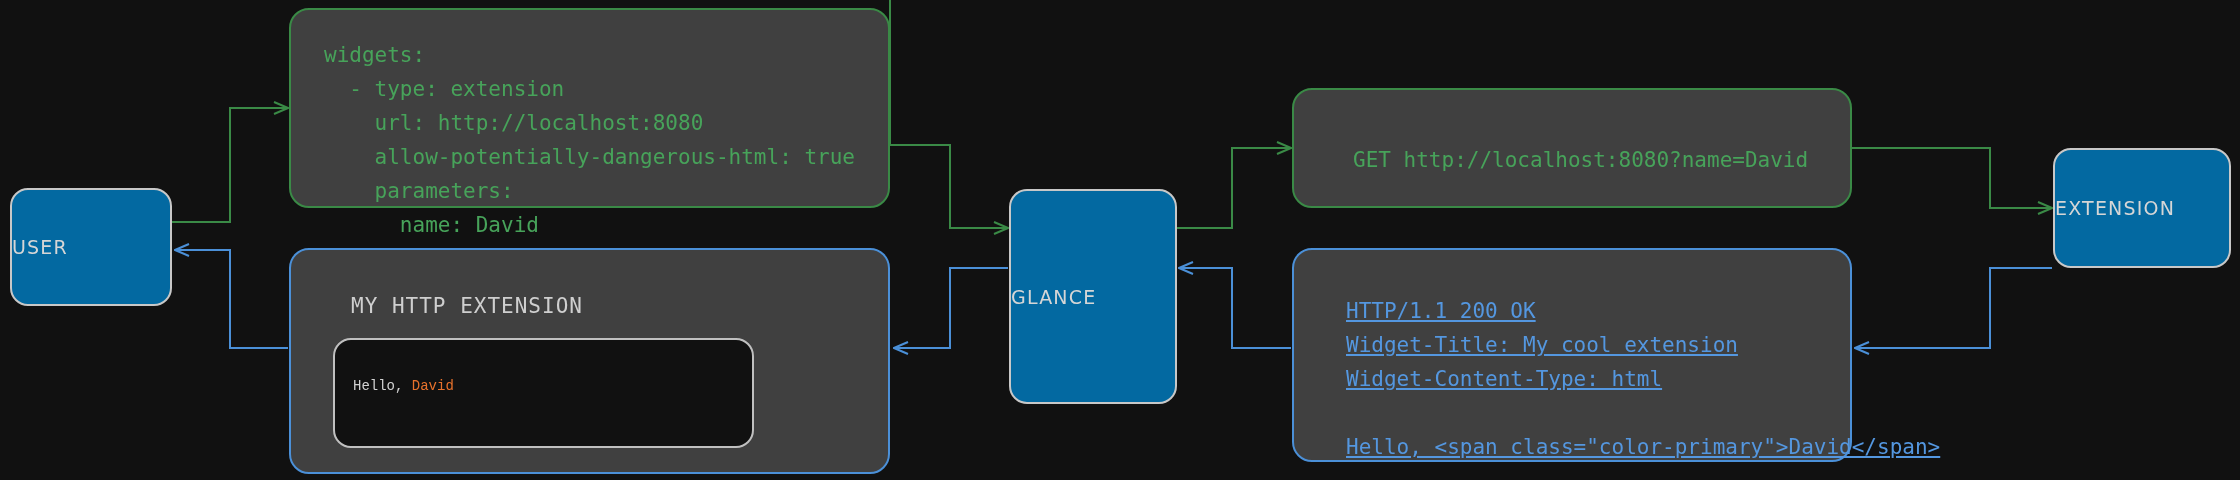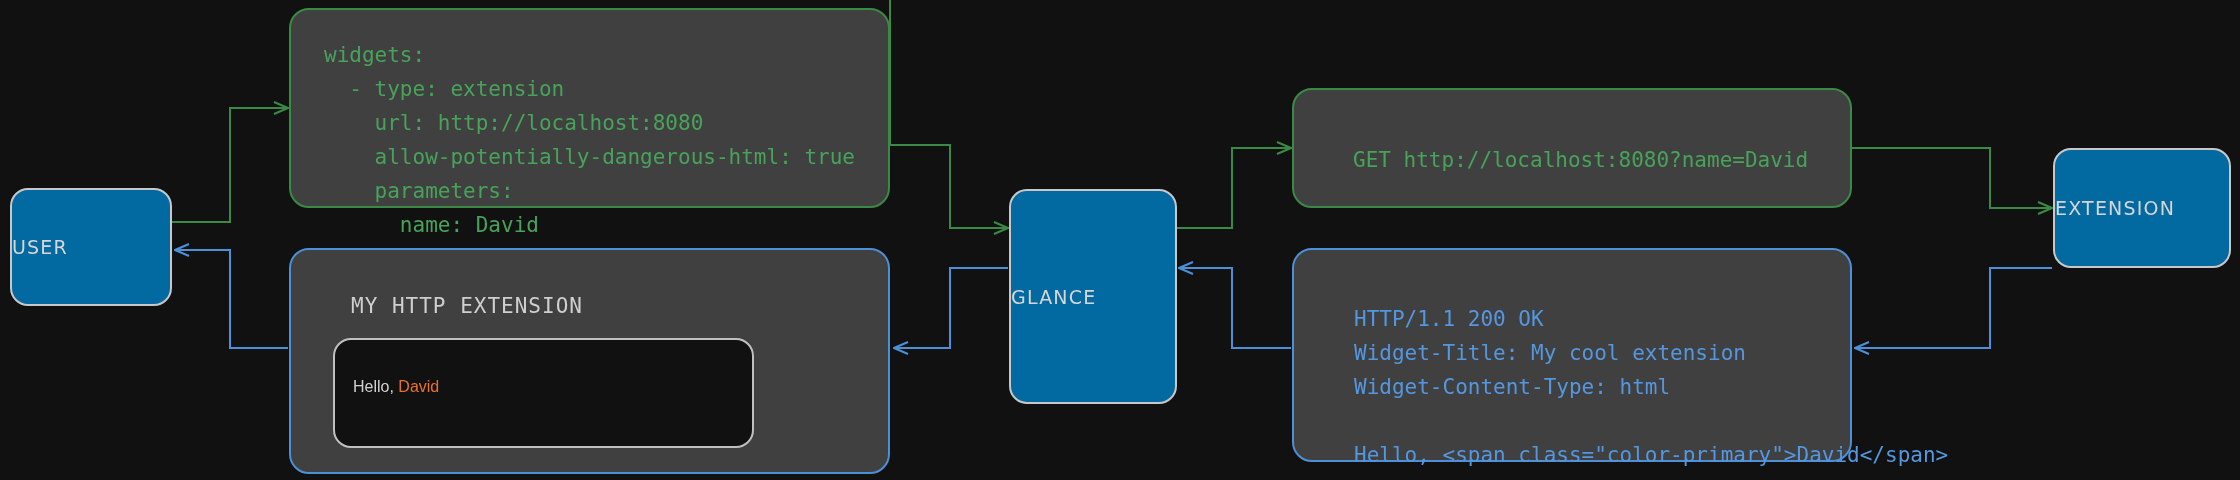--- a/index.html
+++ b/index.html
@@ -66,22 +66,22 @@
   }
   .inner-card {
     position: absolute;
     box-sizing: border-box;
     border: 2px solid #c0c0c0;
     border-radius: 18px;
     background: #111111;
   }
   .inner-text {
     position: absolute;
-    font-family: Liberation Sans, sans-serif;
-    font-size: 16px;
+    font-family: Liberation Mono, monospace;
+    font-size: 14px;
     color: #d2d2d2;
     white-space: pre;
   }
   .accent { color: #e8722c; }
 </style>
 </head>
 <body>
 
 <div id="stage">
 
@@ -134,21 +134,21 @@
     allow-potentially-dangerous-html: true
     parameters:
       name: David</pre>
   </div>
 
   <div class="panel green" style="left:1292px; top:88px; width:560px; height:120px;">
     <pre class="code green" style="left:48px; top:42px; margin:11px; position:absolute;">GET http://localhost:8080?name=David</pre>
   </div>
 
   <div class="panel blue" style="left:1292px; top:248px; width:560px; height:214px;">
-    <pre class="code blue" style="left:48px; top:40px; margin:12px; position:absolute;">HTTP/1.1 200 OK
+    <pre class="code blue" style="left:48px; top:40px; margin:4px; position:absolute;text-decoration:underline;">HTTP/1.1 200 OK
 Widget-Title: My cool extension
 Widget-Content-Type: html
 
 Hello, &lt;span class="color-primary"&gt;David&lt;/span&gt;</pre>
   </div>
 
   <div class="panel blue" style="left:289px; top:248px; width:601px; height:226px;">
     <span class="ext-title" style="left:60px; top:44px;">MY HTTP EXTENSION</span>
     <div class="inner-card" style="left:42px; top:88px; width:421px; height:110px;"></div>
     <div class="inner-text" style="left:62px; top:128px;"><span>Hello, </span><span class="accent">David</span></div>

